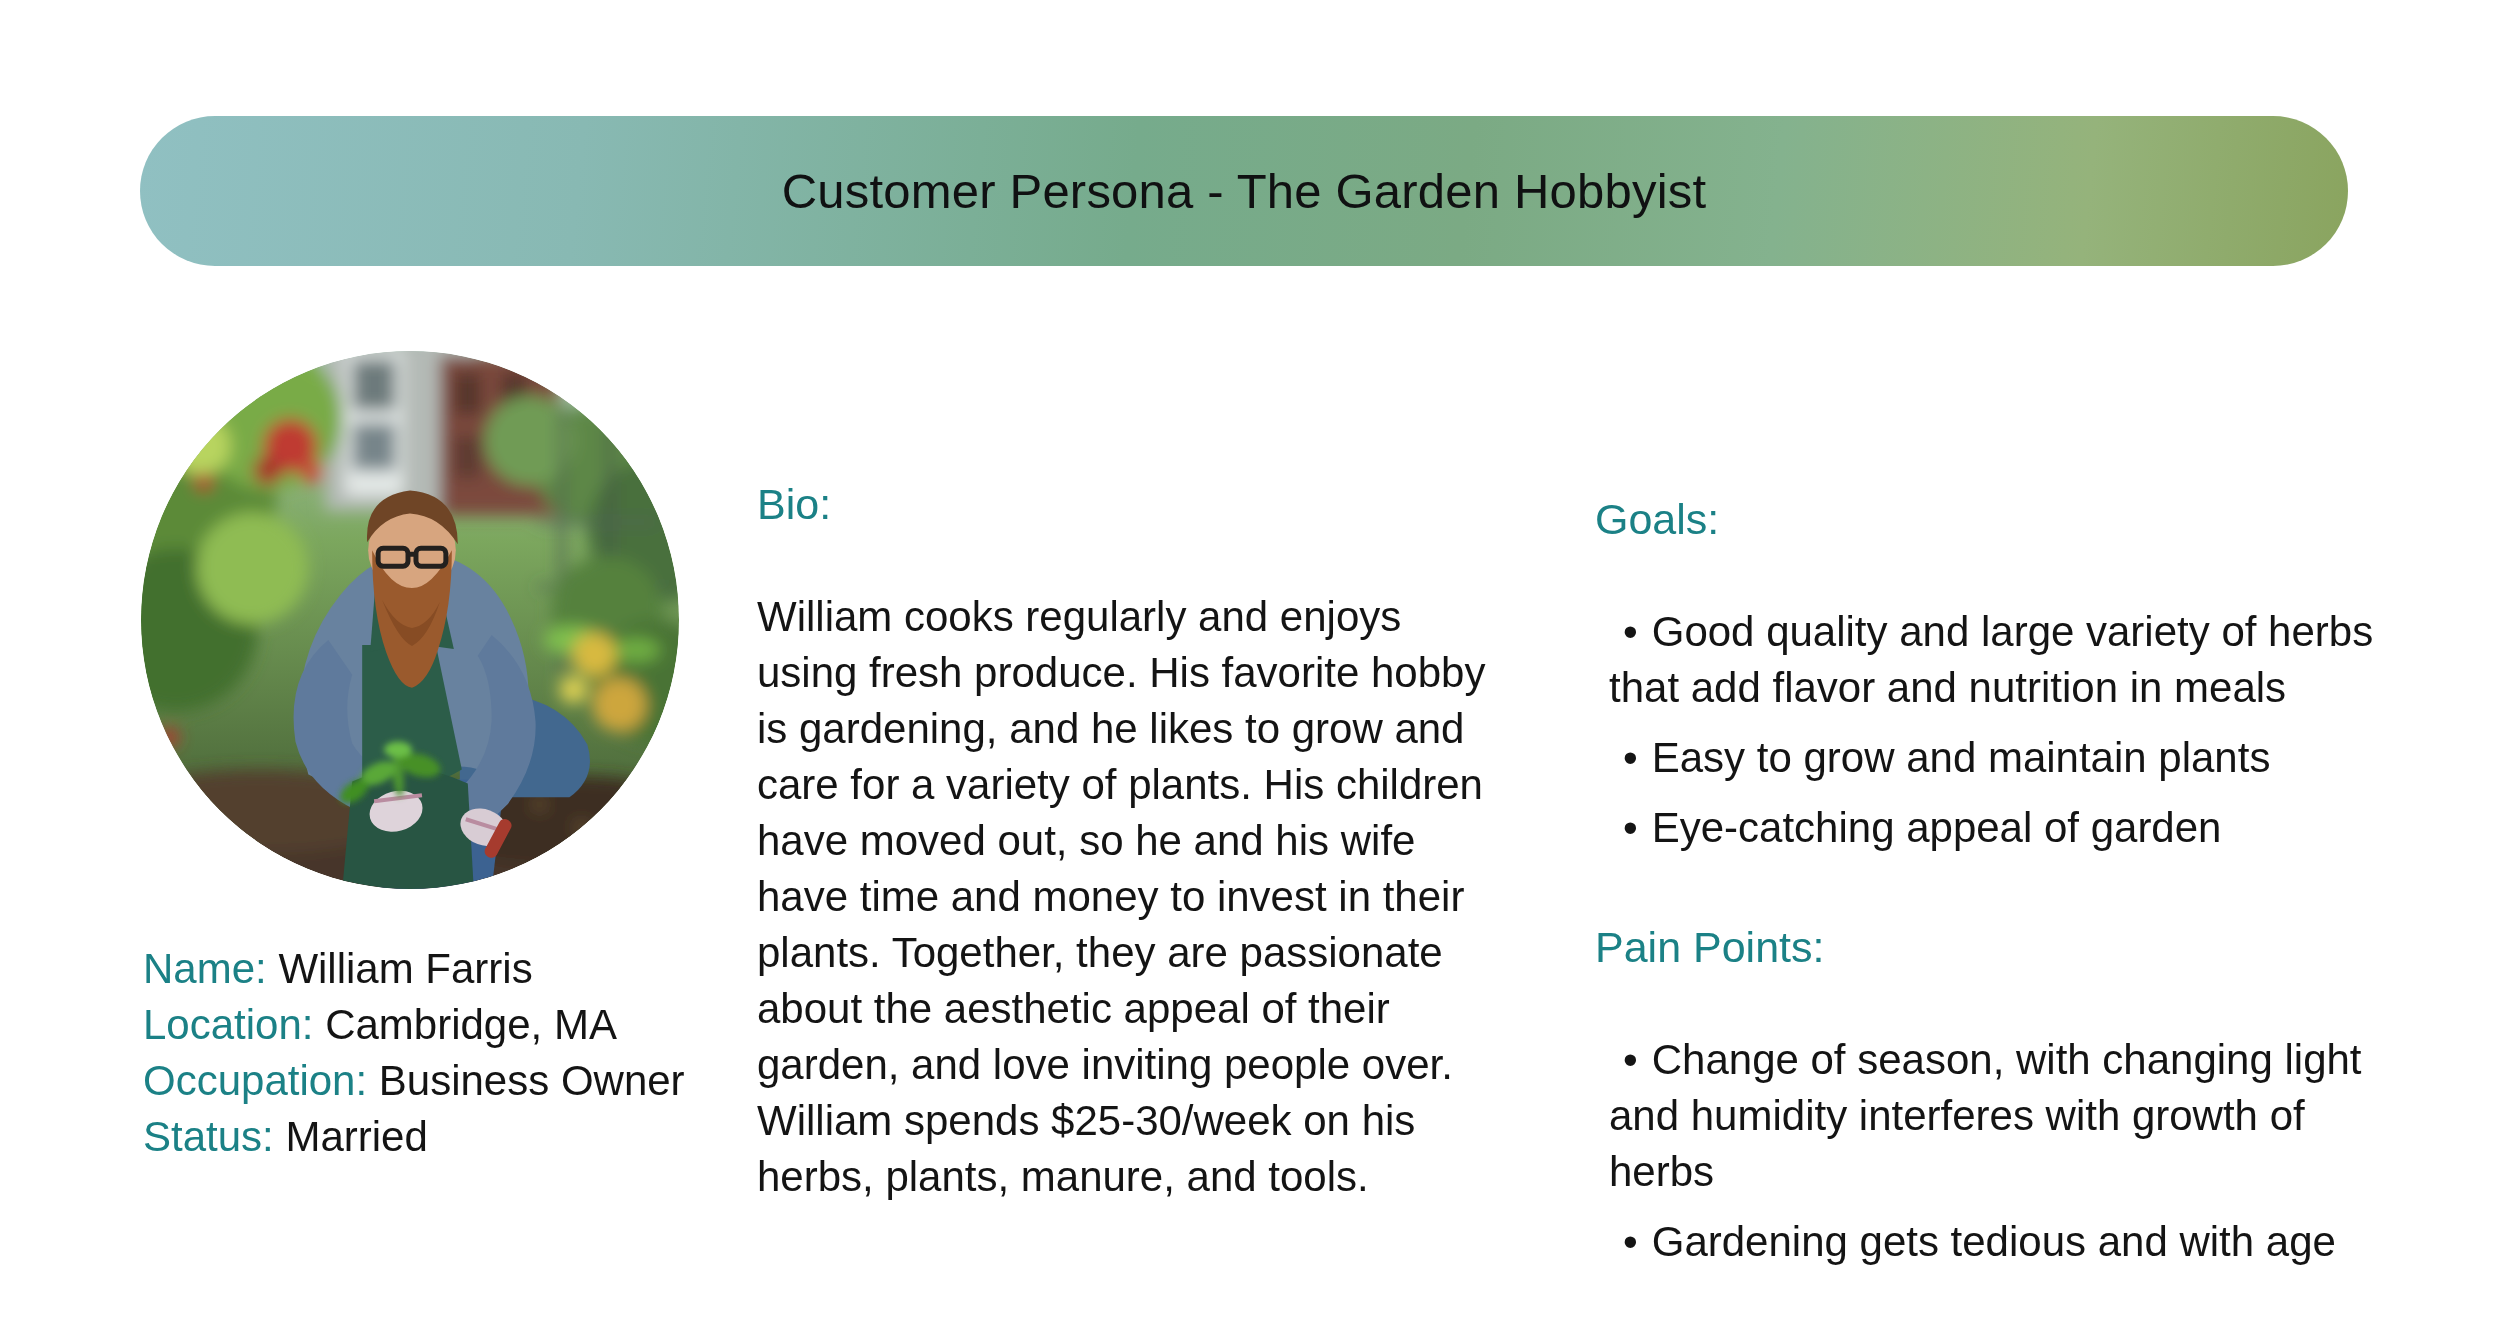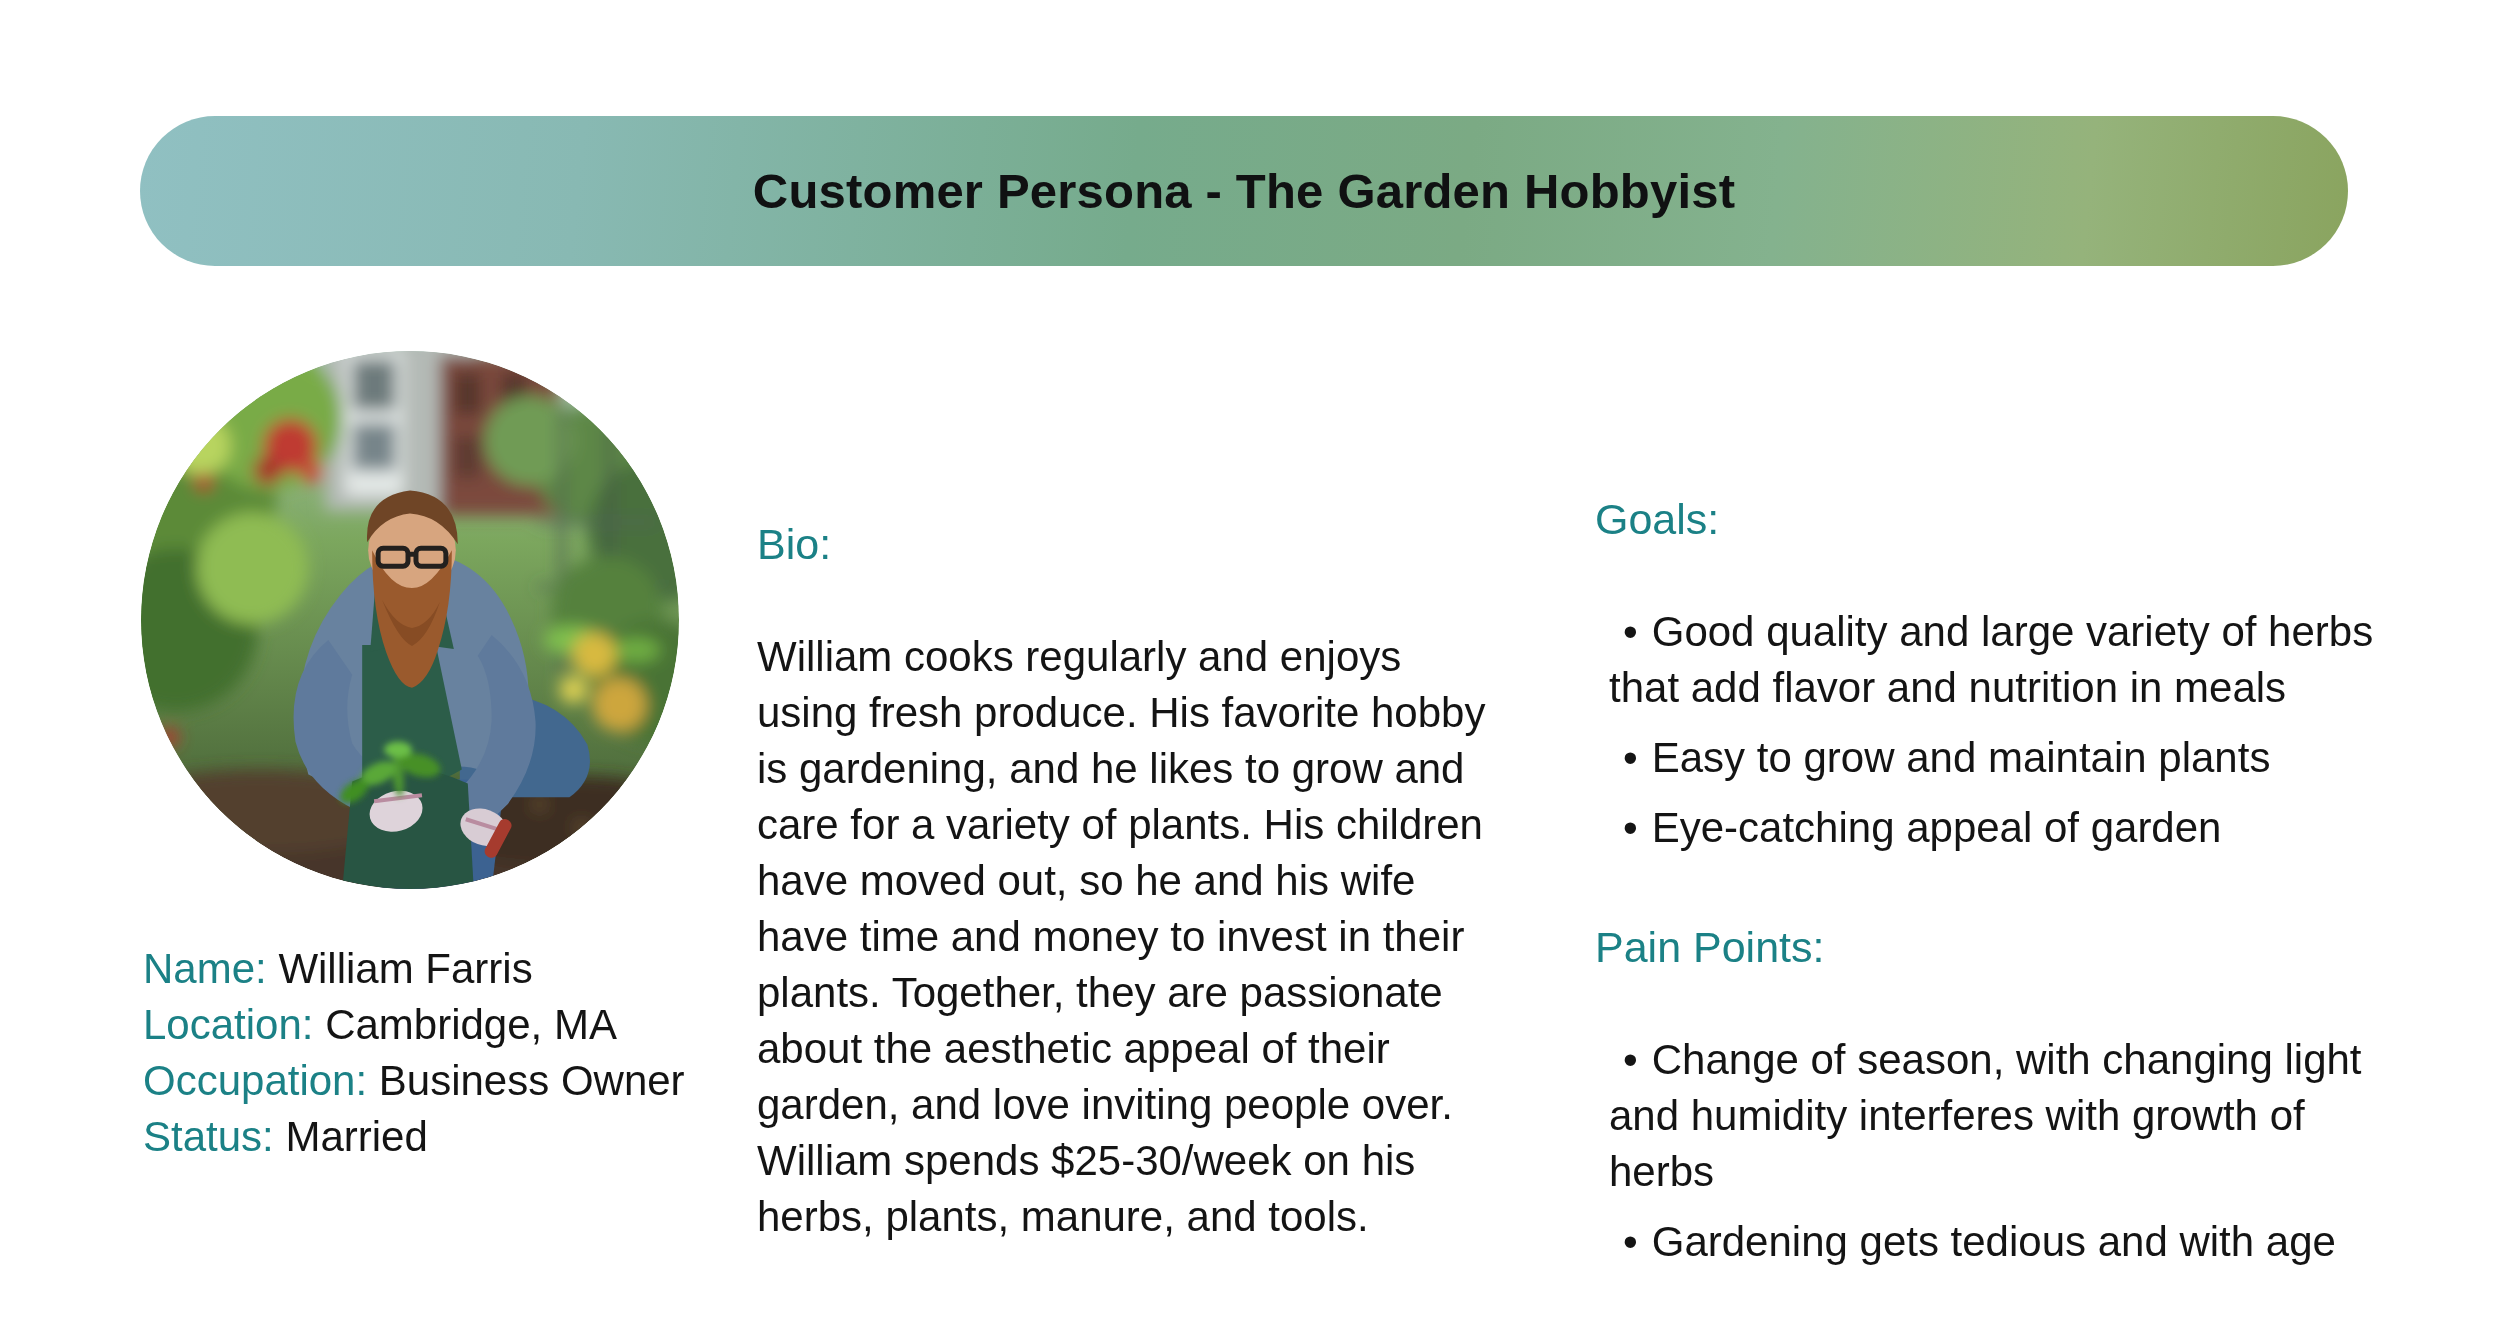--- a/index.html
+++ b/index.html
@@ -19,21 +19,21 @@
     left: 140px; top: 116px;
     width: 2208px; height: 150px;
     border-radius: 75px;
     background: linear-gradient(96deg,
       #90c0c2 0%, #88b9b3 20%, #76ab8c 45%, #7baa84 60%,
       #84b28e 74%, #95b37b 88%, #8aa45f 100%);
     display: flex; align-items: center; justify-content: center;
   }
   .banner-title {
     font-size: 49px;
-    font-weight: 700;
+    font-weight: 400;
     color: #101112;
     letter-spacing: 0.2px;
     margin: 0;
   }
 
   
   .photo {
     position: absolute;
     left: 141px; top: 351px;
     width: 538px; height: 538px;
@@ -52,21 +52,21 @@
     color: #1b8186;
   }
 
   
   .details { left: 143px; top: 941px; width: 600px; }
   .detail-row { white-space: nowrap; }
   .detail-label { color: #1b8186; }
   .detail-value { color: #141414; }
 
   
-  .bio-col { left: 757px; top: 516px; width: 742px; }
+  .bio-col { left: 757px; top: 476px; width: 742px; }
   .bio-text { margin: 57px 0 2px 0; }
 
   
   .right-col { left: 1595px; top: 491px; width: 831px; }
   .bullets { margin-top: 57px; }
   .bullet-item { margin: 14px; text-indent: 14px; }
   .bullet-glyph { margin-right: 14px; }
   .pain-heading { margin-top: 63px; }
 </style>
 </head>

